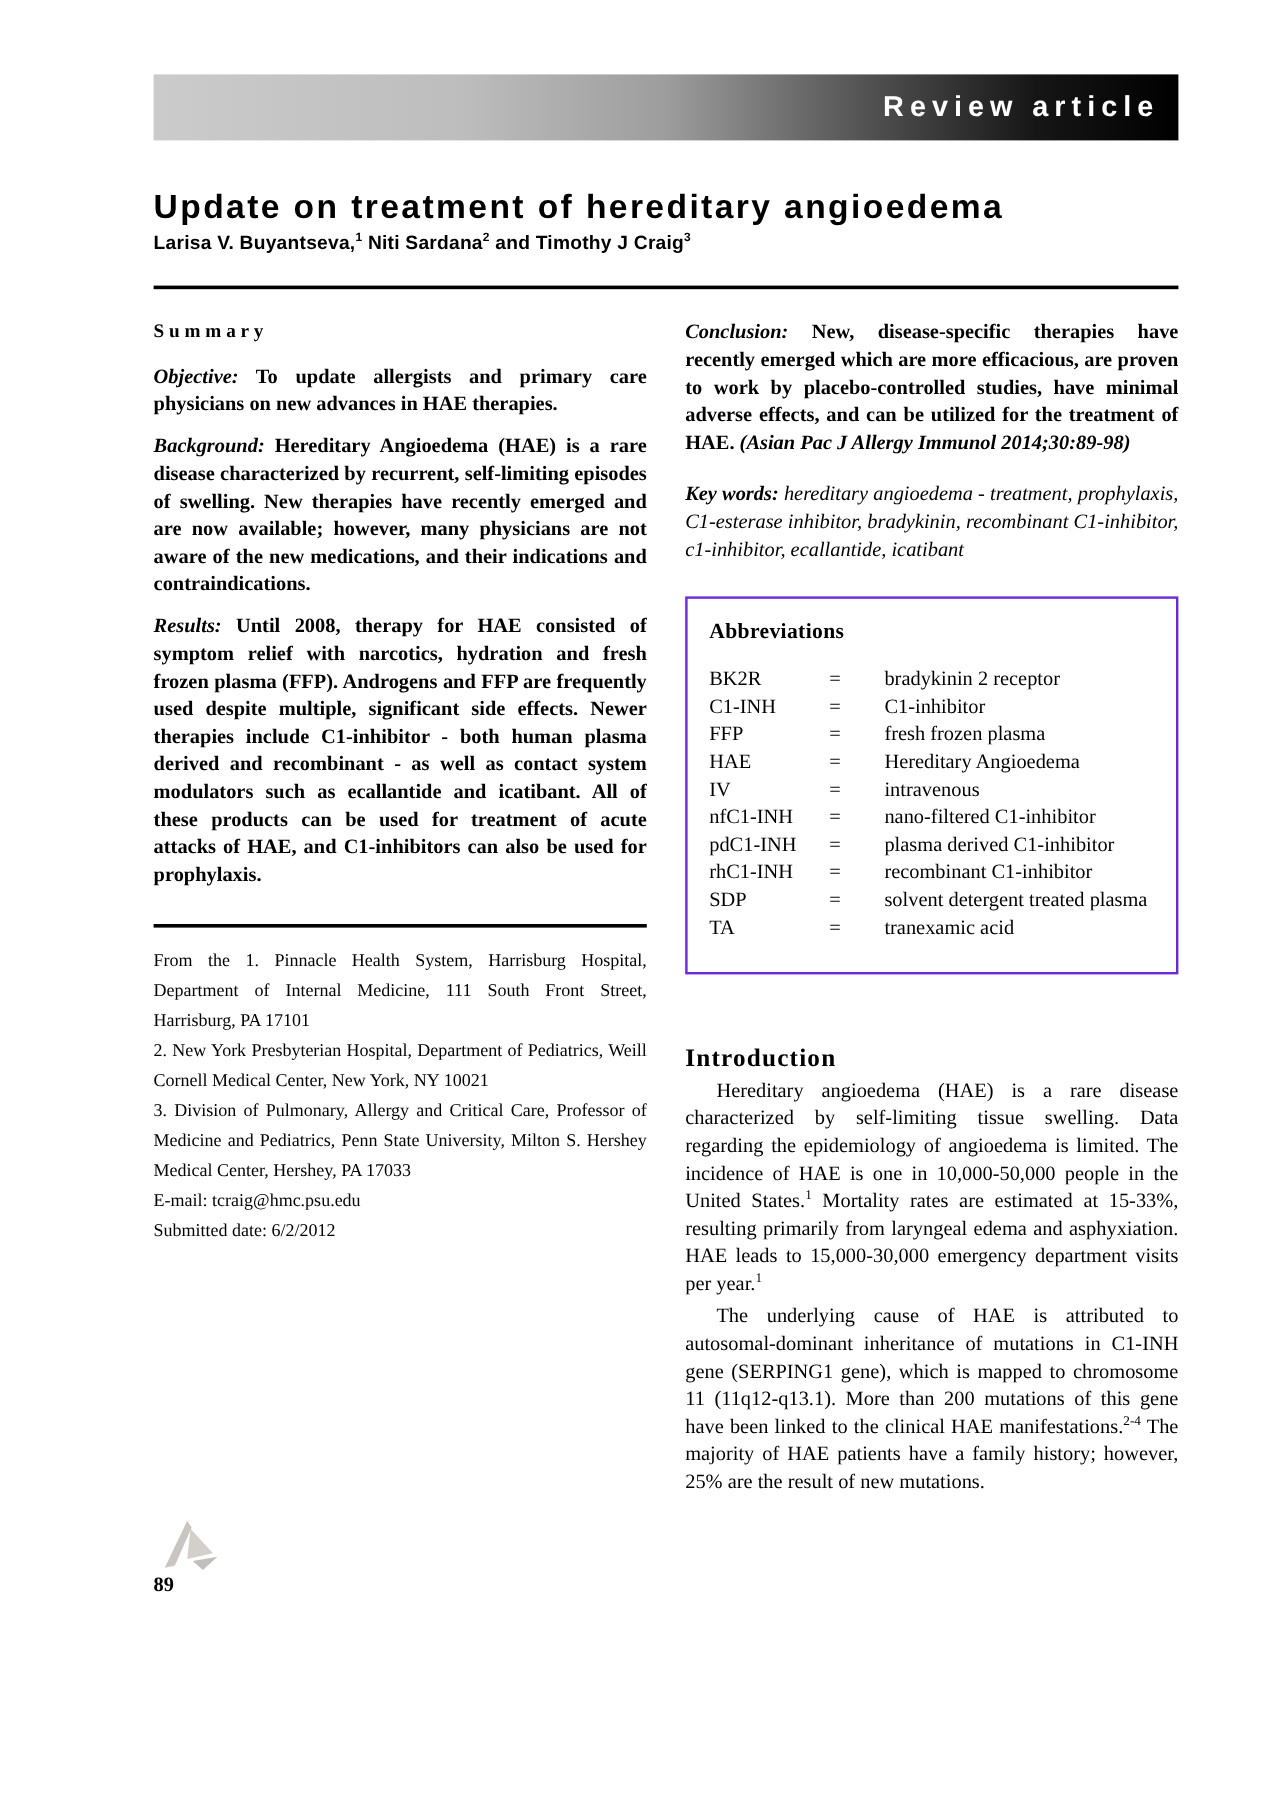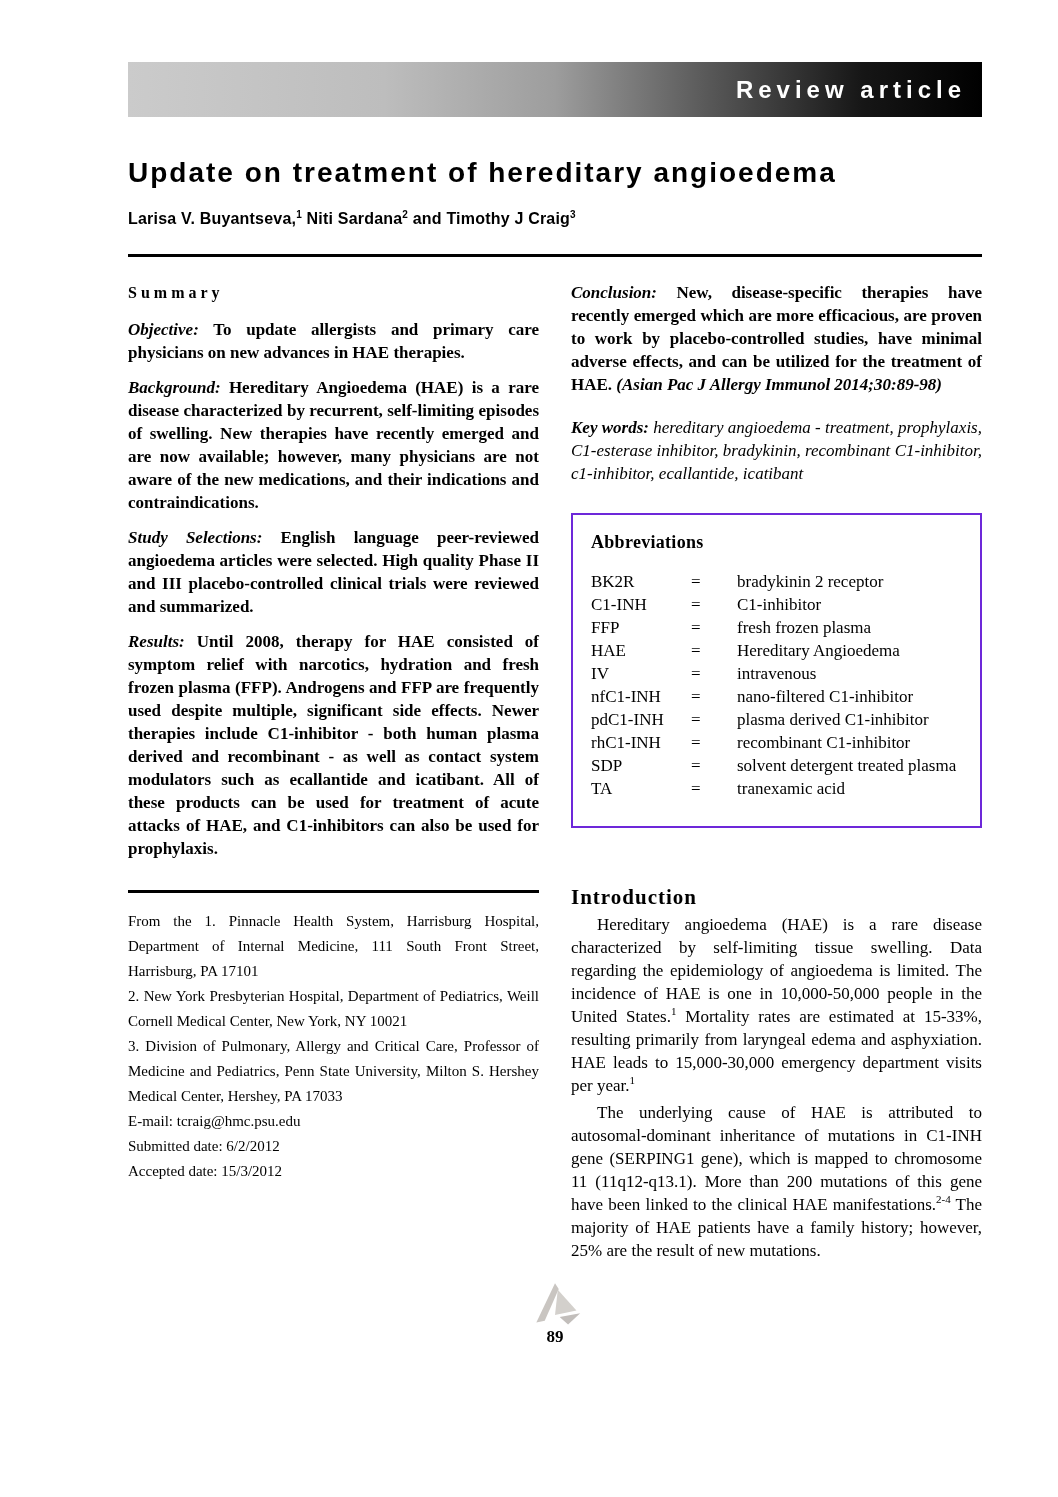--- a/index.html
+++ b/index.html
@@ -19,21 +19,21 @@
     color:#fff; font-family:"Liberation Sans", sans-serif; font-weight:bold;
     font-size:24px; letter-spacing:5px; white-space:nowrap;
   }
   
   .title {
     font-family:"Liberation Sans", sans-serif; font-weight:bold;
     font-size:28px; letter-spacing:2px; margin:40px 0 0 0;
   }
   .authors {
     font-family:"Liberation Sans", sans-serif; font-weight:bold;
-    font-size:16px; letter-spacing:0.2px; margin-top:20px;
+    font-size:16px; letter-spacing:0.2px; margin-top:4px;
   }
   .authors sup { font-size:10px; }
   .top-rule { border:none; border-top:3px solid #000; margin:26px 0 0 0; }
   
   .columns { display:flex; gap:32px; margin-top:20px; }
   .col { flex:1; min-width:0; font-size:17px; line-height:23px; text-align:justify; }
   
   .sum-heading { font-weight:bold; font-size:16px; letter-spacing:4px; margin:4px 0 14px 0; text-align:left; }
   p.sum { font-weight:bold; margin:0 0 12px 0; }
   p.sum .lbl, p.concl .lbl { font-style:italic; }
@@ -51,21 +51,21 @@
   .abbr-d { flex:1; }
   
   .intro-heading { font-weight:bold; font-size:21px; letter-spacing:1px; margin-top:58px; text-align:left; }
   p.intro { margin:4px 0 0 0; text-indent:26px; }
   sup.ref { font-size:11px; line-height:0; }
   
   .foot-rule { border:none; border-top:3px solid #000; margin:30px 0 16px 0; }
   .footnotes { font-size:15px; line-height:25px; text-align:justify; }
   .footnotes p { margin:0; }
   
-  .footer { margin-top:16px; display:flex; flex-direction:column; align-items:center; }
+  .footer { margin-top:16px; display:flex; flex-direction:column; align-items:flex-start; }
   .page-num { font-weight:bold; font-size:17px; margin-top:1px; }
 </style>
 </head>
 <body>
 
 <div class="page">
 
   <div class="banner">
     <span class="banner-label">Review article</span>
   </div>
@@ -81,33 +81,31 @@
   <div class="columns">
 
     <div class="col">
       <div class="sum-heading">Summary</div>
 
       <p class="sum"><span class="lbl">Objective:</span><span> To update allergists and primary care physicians on new advances in HAE therapies.</span></p>
 
       <p class="sum"><span class="lbl">Background:</span><span> Hereditary Angioedema (HAE) is a rare disease characterized by recurrent, self-limiting episodes of swelling. New therapies have recently emerged and are now available; however, many physicians are not aware of the new medications, and their indications and contraindications.</span></p>
 
 
-      <p class="sum"><span class="lbl">Study Selections:</span><span> English language peer-reviewed angioedema articles were selected. High quality Phase II and III placebo-controlled clinical trials were reviewed and summarized.</span></p>
 
       <p class="sum"><span class="lbl">Results:</span><span> Until 2008, therapy for HAE consisted of symptom relief with narcotics, hydration and fresh frozen plasma (FFP). Androgens and FFP are frequently used despite multiple, significant side effects.  Newer therapies include C1-inhibitor - both human plasma derived and recombinant - as well as contact system modulators such as ecallantide and icatibant. All of these products can be used for treatment of acute attacks of HAE, and C1-inhibitors can also be used for prophylaxis.</span></p>
 
       <hr class="foot-rule">
 
       <div class="footnotes">
         <p>From the 1. Pinnacle Health System, Harrisburg Hospital, Department of Internal Medicine, 111 South Front Street, Harrisburg, PA 17101</p>
         <p>2. New York Presbyterian Hospital, Department of Pediatrics, Weill Cornell Medical Center, New York, NY 10021</p>
         <p>3. Division of Pulmonary, Allergy and Critical Care, Professor of Medicine and Pediatrics, Penn State University, Milton S. Hershey Medical Center, Hershey, PA 17033</p>
         <p>E-mail: tcraig@hmc.psu.edu</p>
         <p>Submitted date: 6/2/2012</p>
-        <p>Accepted date: 15/3/2012</p>
       </div>
     </div>
 
     <div class="col">
 
       <p class="concl"><span class="lbl">Conclusion:</span><span> New, disease-specific therapies have recently emerged which are more efficacious, are proven to work by placebo-controlled studies, have minimal adverse effects, and can be utilized for the treatment of HAE. </span><span class="cite">(Asian Pac J Allergy Immunol 2014;30:89-98)</span></p>
 
       <p class="keywords"><span class="lbl">Key words:</span><span> hereditary angioedema - treatment, prophylaxis, C1-esterase inhibitor, bradykinin, recombinant C1-inhibitor, c1-inhibitor, ecallantide, icatibant</span></p>
 
       <div class="abbr-box">

